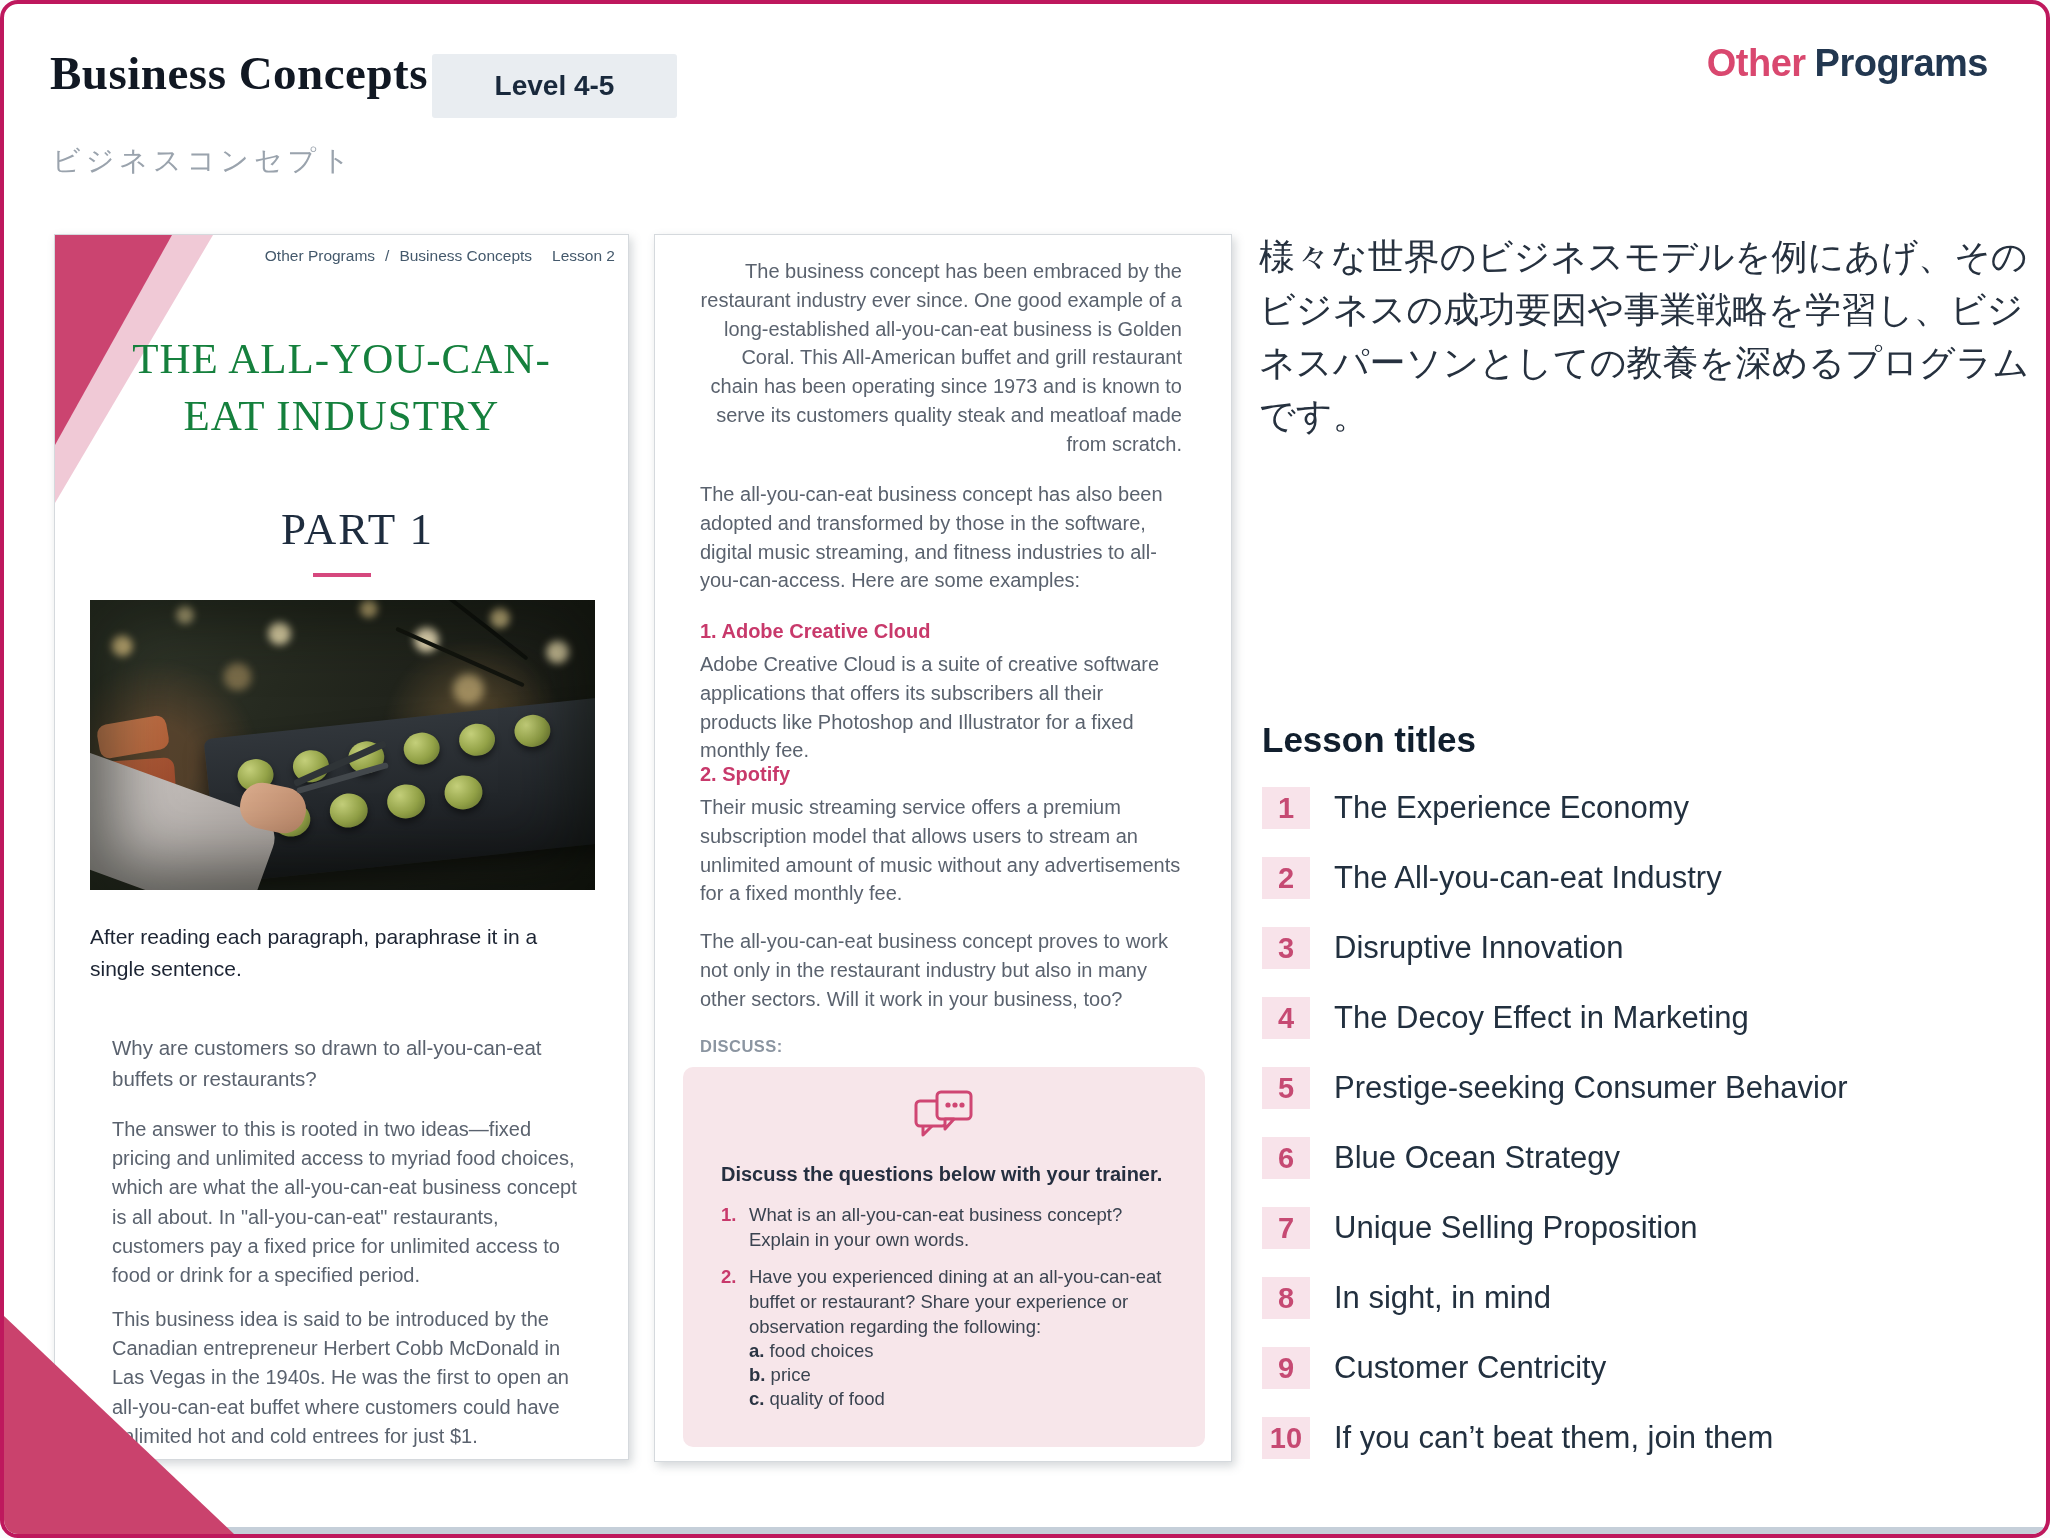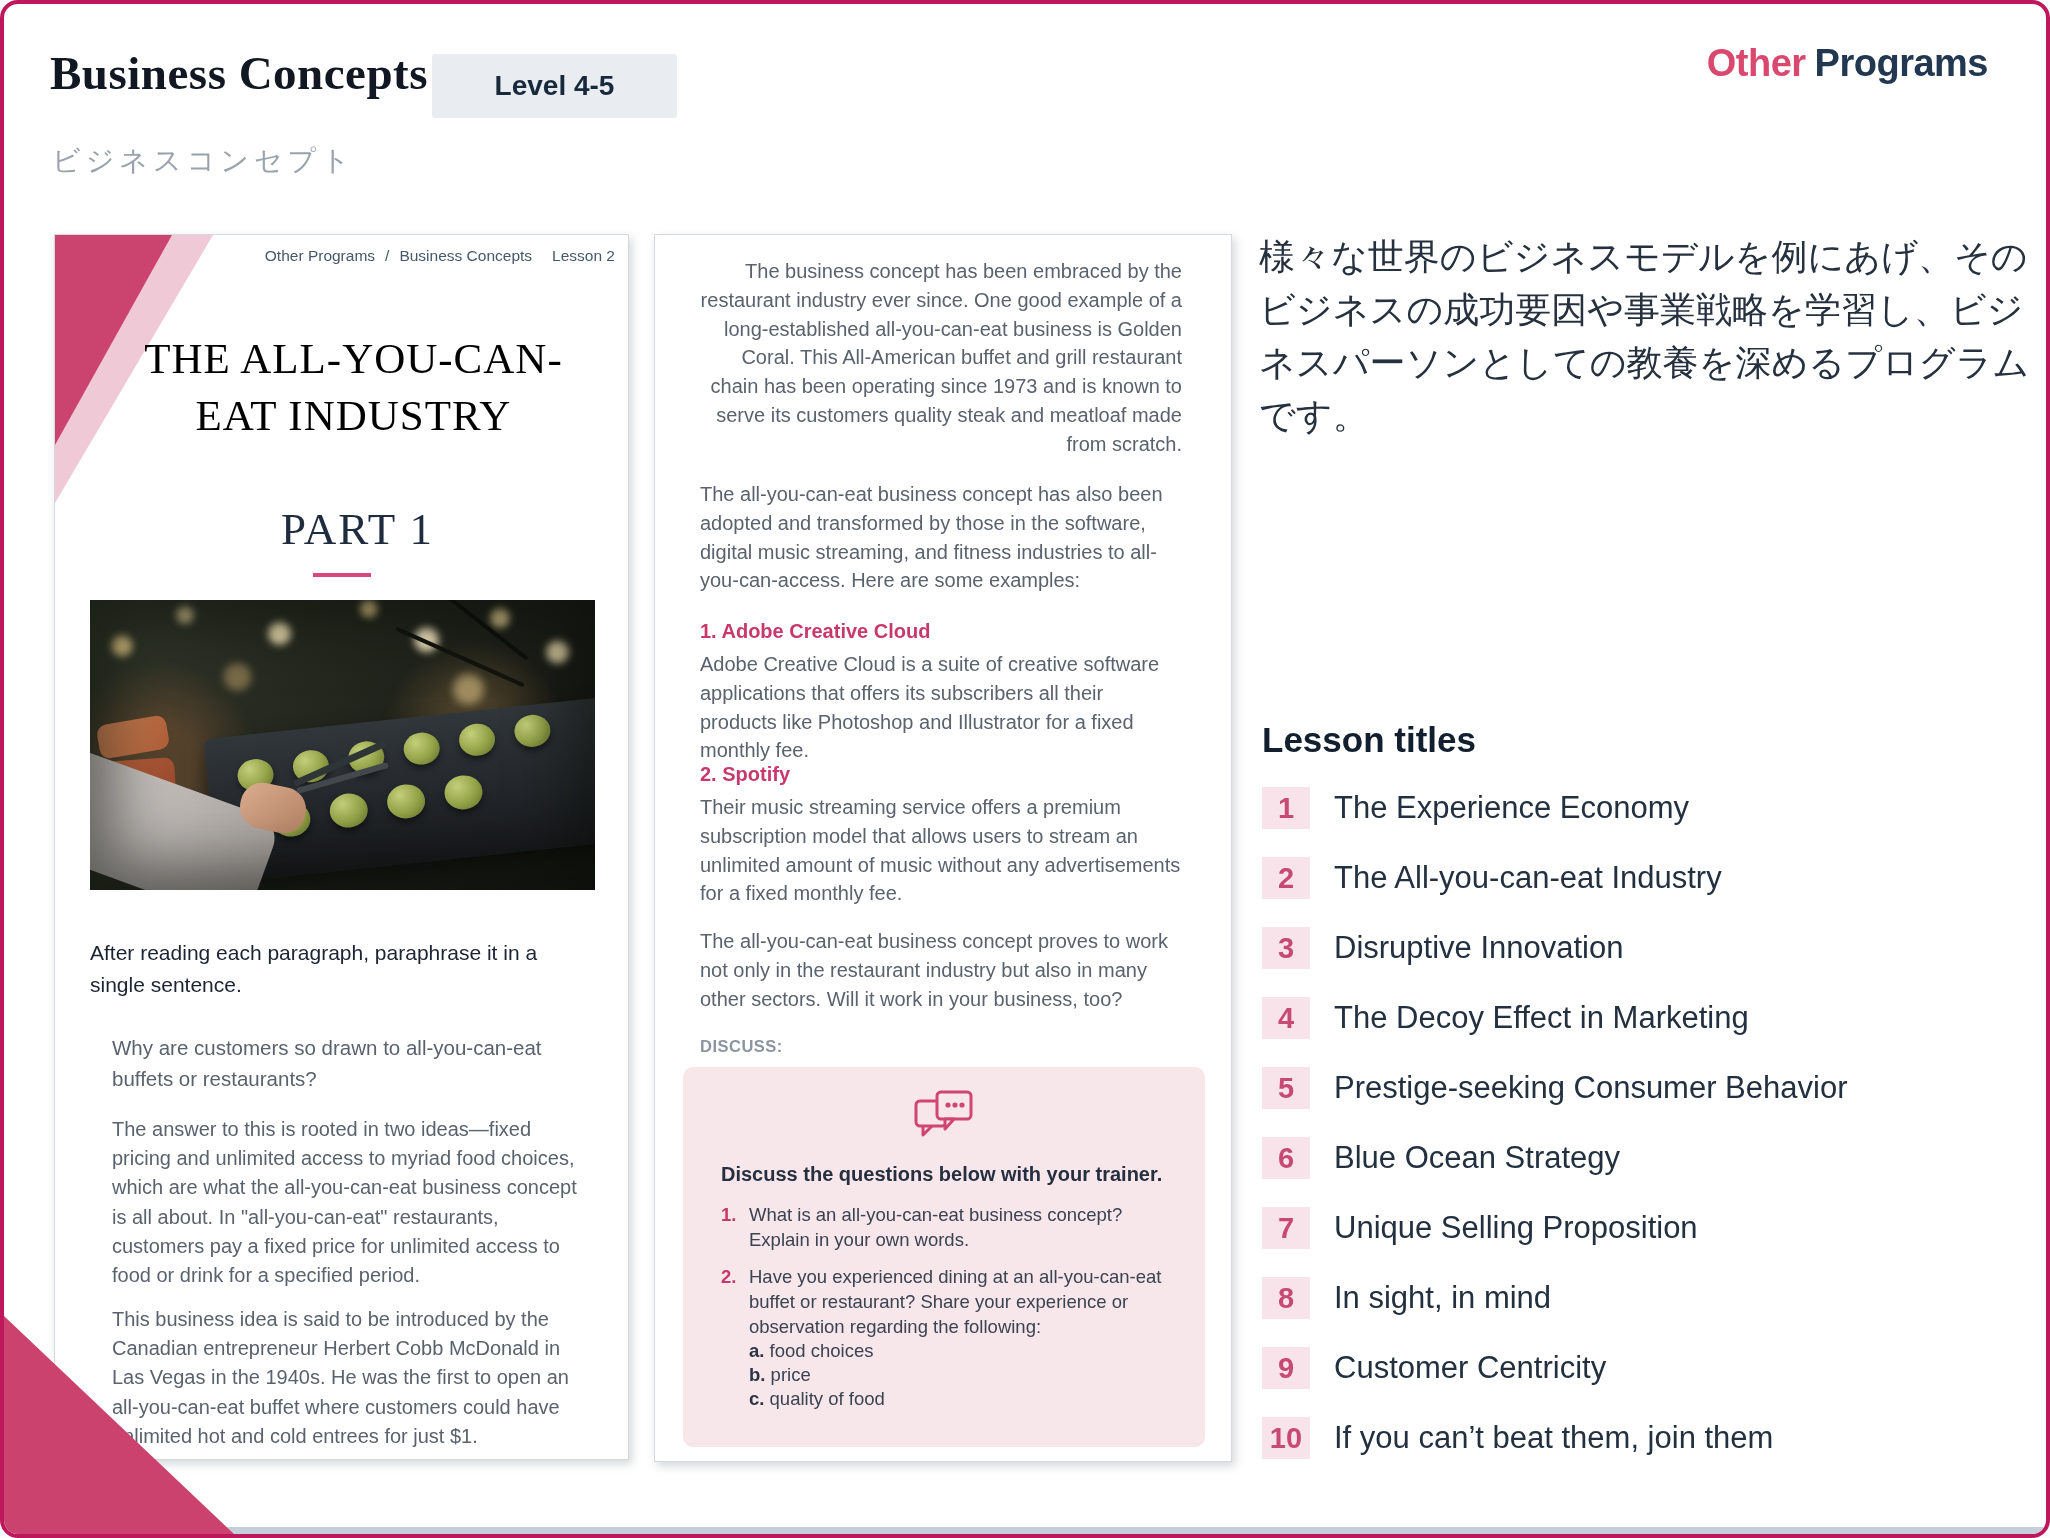--- a/index.html
+++ b/index.html
@@ -26,29 +26,29 @@
   .page{background:#ffffff;border:1px solid #d5d9dd;box-shadow:3px 4px 9px rgba(100,110,120,.28);}
   .page1{left:50px;top:230px;width:575px;height:1226px;}
   .page2{left:650px;top:230px;width:578px;height:1228px;}
   .decor{position:absolute;left:0;top:0;}
   .decor.light{width:158px;height:268px;background:#f0c9d6;clip-path:polygon(0 0,100% 0,0 100%);}
   .decor.dark{width:117px;height:210px;background:#cb4470;clip-path:polygon(0 0,100% 0,0 100%);}
   .breadcrumb{position:absolute;top:12px;right:13px;display:flex;align-items:center;
     font-size:15.5px;color:#44596c;}
   .breadcrumb .sep{margin:0 10px;}
   .breadcrumb .lesson{margin-left:20px;}
-  .doc-title{position:absolute;left:12px;top:95px;width:100%;text-align:center;
-    font-family:"Liberation Serif","DejaVu Serif",serif;font-size:43px;color:#000000;
+  .doc-title{position:absolute;left:0;top:95px;width:100%;text-align:center;
+    font-family:"Liberation Serif","DejaVu Serif",serif;font-size:43px;color:#15803d;
     line-height:57px;letter-spacing:1px;}
   .part{position:absolute;left:16px;top:268px;width:100%;text-align:center;
     font-family:"Liberation Serif","DejaVu Serif",serif;font-size:45px;color:#1e2c3e;letter-spacing:2px;}
   .part-underline{position:absolute;left:50%;top:338px;transform:translateX(-50%);
     width:58px;height:4px;background:#d6487e;}
 
-  .instr{position:absolute;left:35px;top:702px;width:505px;font-size:21px;line-height:32px;color:#1c2433;}
+  .instr{position:absolute;left:35px;top:686px;width:505px;font-size:21px;line-height:32px;color:#1c2433;}
   .gray{color:#5a626e;}
   .question{position:absolute;left:57px;top:797px;width:470px;font-size:20.5px;line-height:31px;}
   .p1a{position:absolute;left:57px;top:880px;width:478px;font-size:20px;line-height:29.2px;}
   .p1b{position:absolute;left:57px;top:1070px;width:470px;font-size:20px;line-height:29.2px;}
 
   .p2para{position:absolute;left:45px;width:482px;font-size:20px;line-height:28.8px;}
   .extitle{position:absolute;left:45px;font-size:20px;font-weight:700;color:#c8396b;}
   .discuss-label{position:absolute;left:45px;top:802px;font-size:16.5px;font-weight:700;
     color:#8b95a1;letter-spacing:.5px;}
   .discuss-box{position:absolute;left:28px;top:832px;width:522px;min-height:340px;

